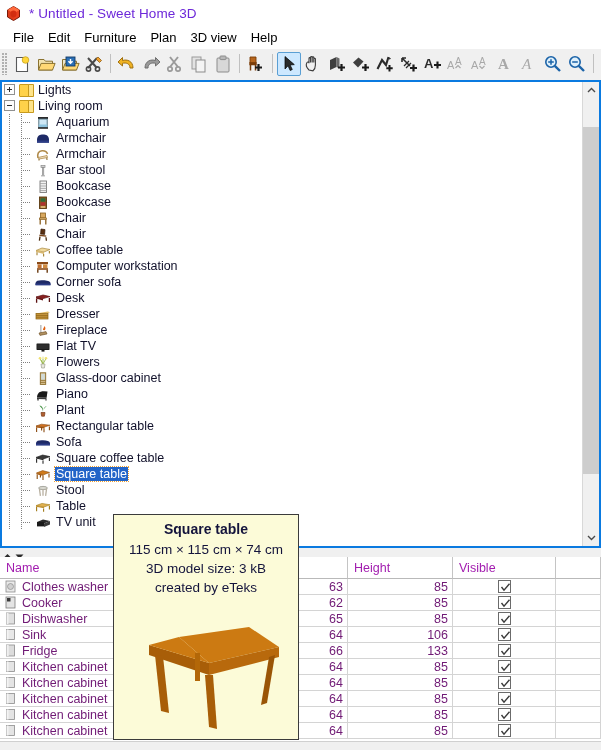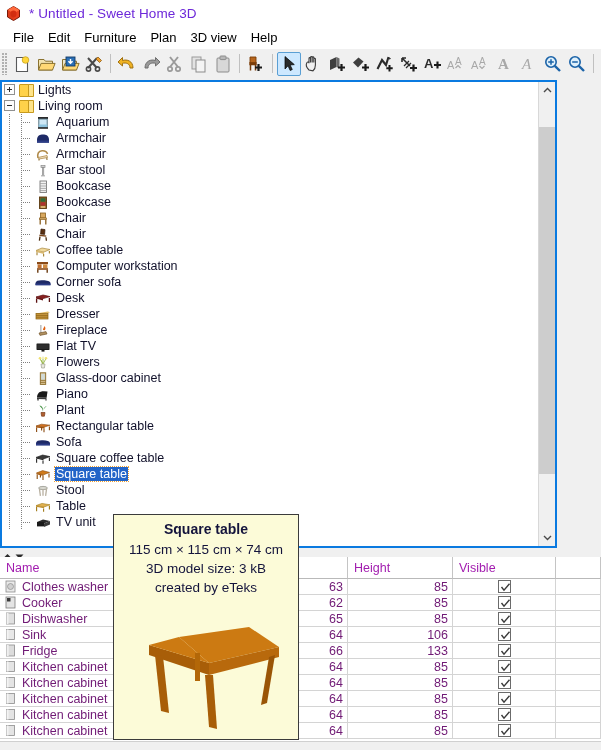--- a/index.html
+++ b/index.html
@@ -51,21 +51,21 @@
     display: flex; align-items: center; justify-content: center;
     border: 1px solid transparent; border-radius: 2px;
     position: relative;
   }
   .tb-btn.selected { background: #cde8ff; border-color: #5a9fd4; }
   .tb-btn svg { display: block; }
   .tb-sep { width: 1px; height: 19px; background: #c0c0c0; margin: 0 4px; flex: none; }
 
   
   .catalog {
-    position: absolute; left: 0; top: 80px; width: 557px; height: 468px;
+    position: absolute; left: 0; top: 80px; width: 601px; height: 468px;
     background: #ffffff;
     border: 2px solid #0a7ae0;
     overflow: hidden;
   }
   .tree-scroll {
     position: absolute; left: 0; top: 0; right: 17px; bottom: 0;
     overflow: hidden;
   }
   .tree-row {
     height: 16px; display: flex; align-items: center;

